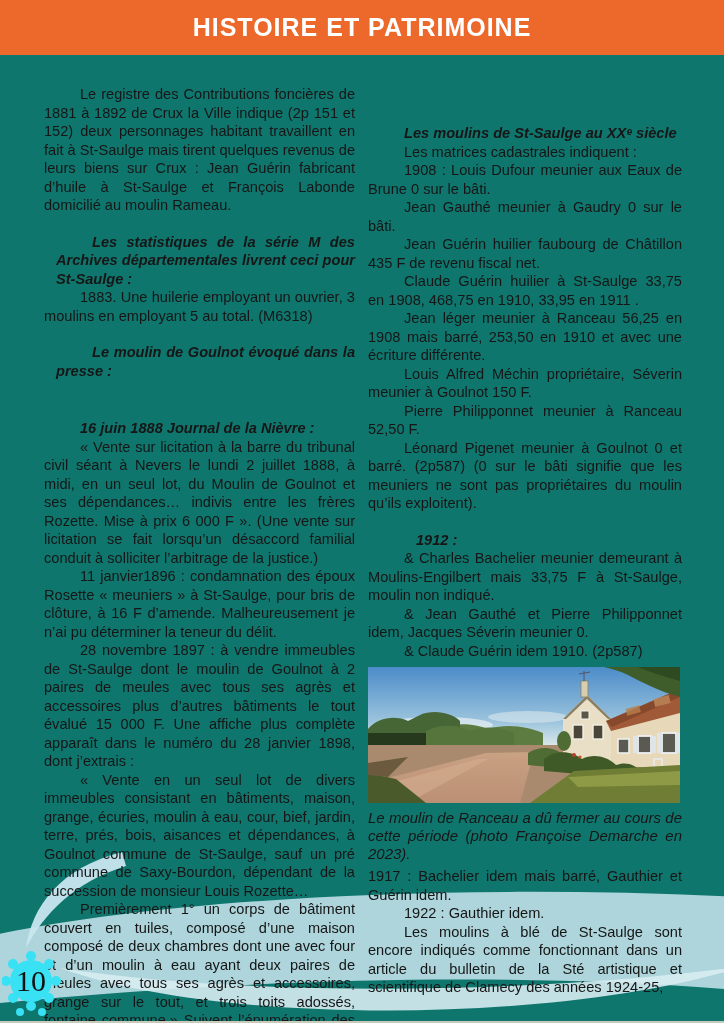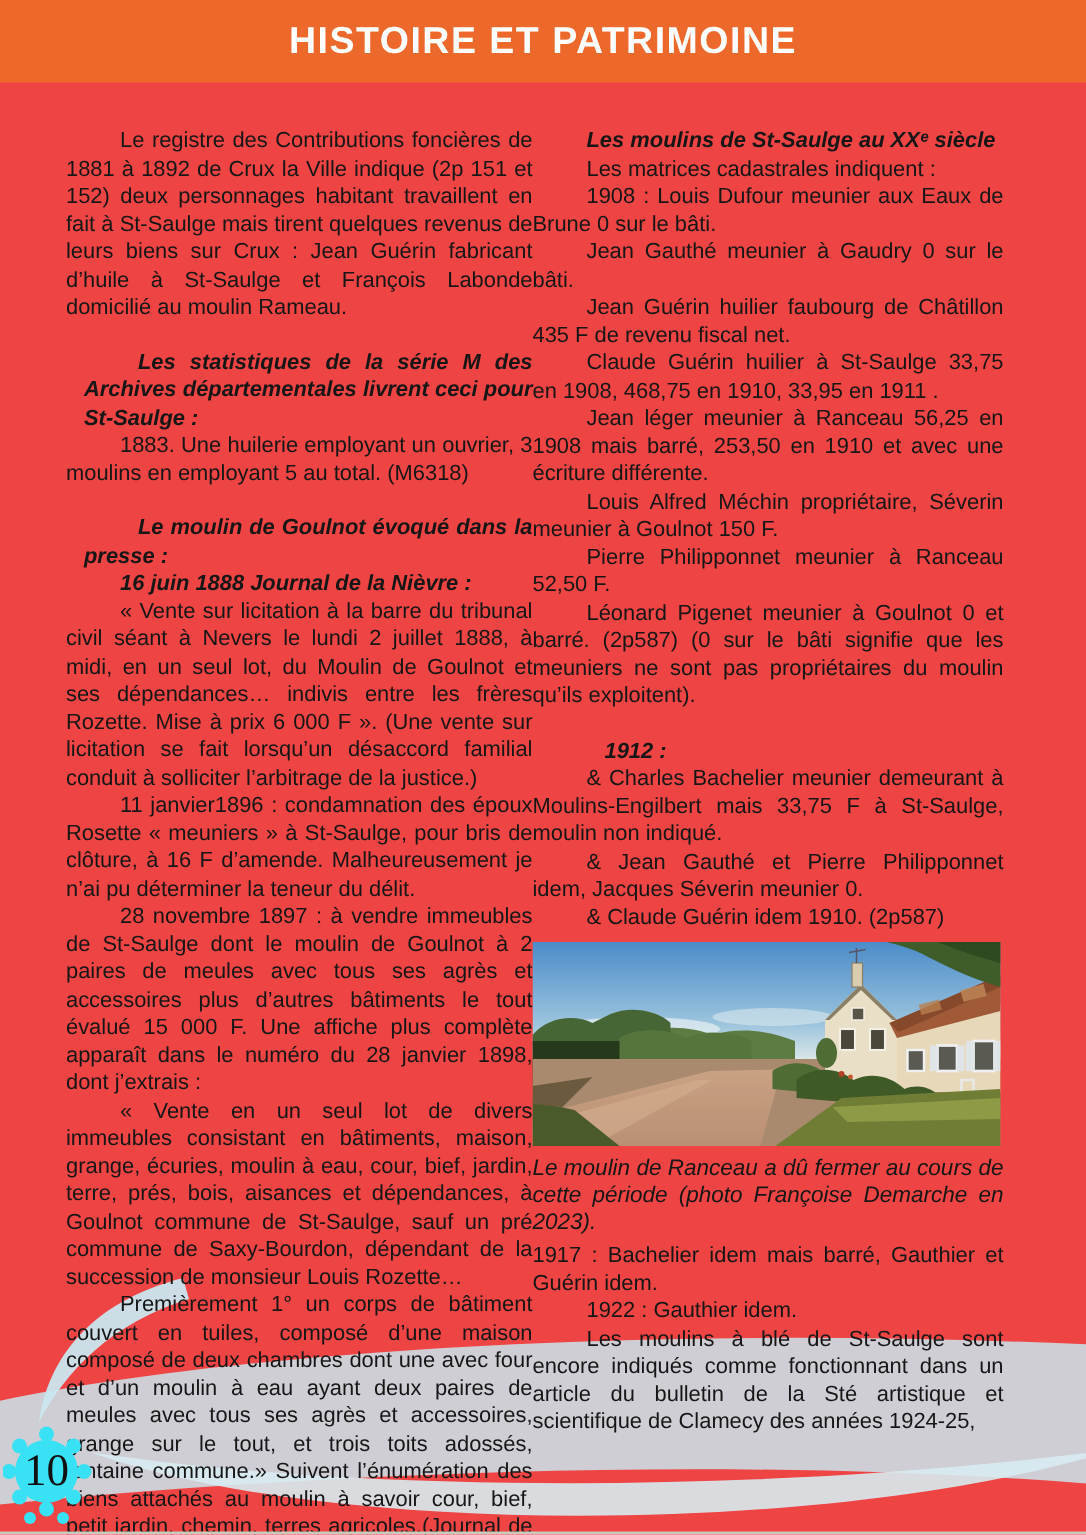--- a/index.html
+++ b/index.html
@@ -1,33 +1,33 @@
 <!DOCTYPE html>
 <html><head>
 <meta charset="utf-8">
 <style>
   html,body{margin:0;padding:0;}
   body{width:724px;height:1023px;overflow:hidden;
        font-family:"Liberation Sans","DejaVu Sans",sans-serif;}
-  .page{position:relative;width:724px;height:1023px;background:#ef4444;overflow:hidden;}
+  .page{position:relative;width:724px;height:1023px;background:#0f766e;overflow:hidden;}
 
   .banner{position:absolute;top:0;left:0;width:724px;height:55px;background:#ED682B;
           display:flex;align-items:center;justify-content:center;z-index:3;}
   .banner h1{margin:0;color:#ffffff;font-size:25px;font-weight:bold;letter-spacing:1px;
              font-family:"Liberation Sans","DejaVu Sans",sans-serif;}
 
   .decor{position:absolute;left:0;top:820px;width:724px;height:203px;z-index:0;pointer-events:none;}
 
   .content{position:absolute;top:55px;left:0;width:724px;bottom:0;z-index:1;
-           padding:30px 20px 0 44px;box-sizing:border-box;display:flex;}
+           padding:30px 20px 0 44px;box-sizing:border-box;display:flex;gap:13px;}
   .col{color:#161616;font-size:14.6px;line-height:18.5px;}
   .col.left{width:311px;}
   .col.right{width:314px;}
   .para{margin:0;text-indent:36px;text-align:justify;}
-  .para.heading{font-weight:bold;font-style:italic;}
+  .para.heading{font-weight:bold;font-style:italic;margin-top:39px;}
   .para.gap{margin-top:18px;margin-left:12px;}
   .para.flush{text-indent:0;}
 
   figure{margin:7px 0 4px 0;}
   .photo-frame{display:block;width:312px;height:136px;}
   .caption{margin:6px 0 0 0;font-style:italic;text-align:justify;font-size:15px;line-height:18px;color:#161616;}
 
   .page-badge{position:absolute;left:2px;top:950px;width:62px;height:68px;z-index:2;}
   .page-badge .num{position:absolute;left:0;top:0;width:58px;height:62px;display:flex;
         align-items:center;justify-content:center;

